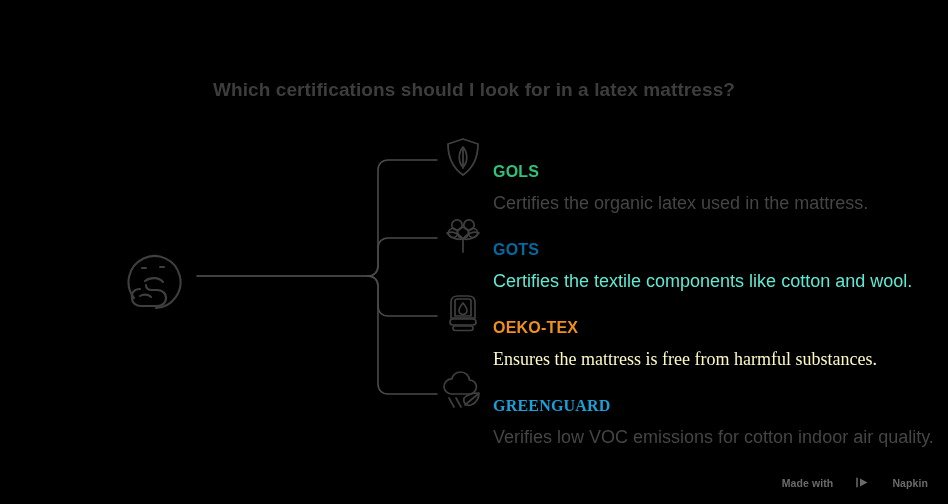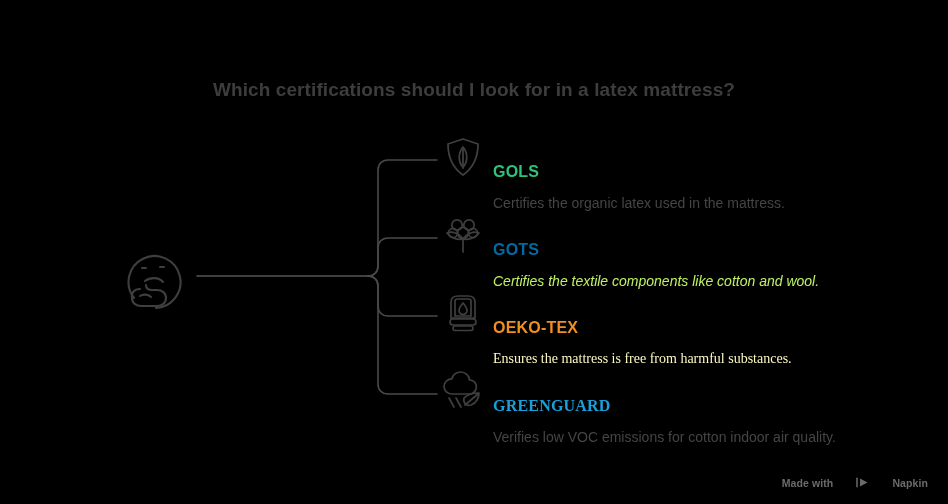--- a/index.html
+++ b/index.html
@@ -77,21 +77,21 @@
   }
   .branch .heading {
     font-size: 16px;
     font-weight: bold;
     letter-spacing: 0.2px;
     line-height: 20px;
     white-space: nowrap;
     margin: 0;
   }
   .branch .desc {
-    font-size: 14px;
+    font-size: 18px;
     font-weight: normal;
     color: #454545;
     line-height: 16px;
     white-space: nowrap;
     margin: 0;
     padding-top: 13px;
   }
 
   #branch-gols      { left: 440px; top: 134px; }
   #branch-gots      { left: 440px; top: 212px; }
@@ -188,21 +188,21 @@
         <circle cx="33" cy="21" r="4.6"></circle>
 
         <path d="M23,27 C17,28 11,26 7,21 C12,19 19,21 23,27 Z"></path>
         <path d="M23,27 C29,28 35,26 39,21 C34,19 27,21 23,27 Z"></path>
 
         <path d="M23,27 L23,40"></path>
       </svg>
     </div>
     <div class="texts">
       <p class="heading" style="color:#0369a1;">GOTS</p>
-      <p class="desc" style="color: #bef264; font-style: italic;">Certifies the textile components like cotton and wool.</p>
+      <p class="desc" style="color: #5eead4;">Certifies the textile components like cotton and wool.</p>
     </div>
   </div>
 
   <div class="branch" id="branch-oekotex">
     <div class="icon-box">
       <svg viewBox="0 0 46 46" width="46" height="46" fill="none" stroke="#3f3f3f" stroke-width="1.7" stroke-linecap="round" stroke-linejoin="round">
 
         <path d="M11,12 C11,8 14,6 18,6 L28,6 C32,6 35,8 35,12 L35,28 L11,28 Z"></path>
 
         <path d="M15,11 C15,9.5 16,9 17.5,9 L28.5,9 C30,9 31,9.5 31,11 L31,26 L15,26 Z"></path>

